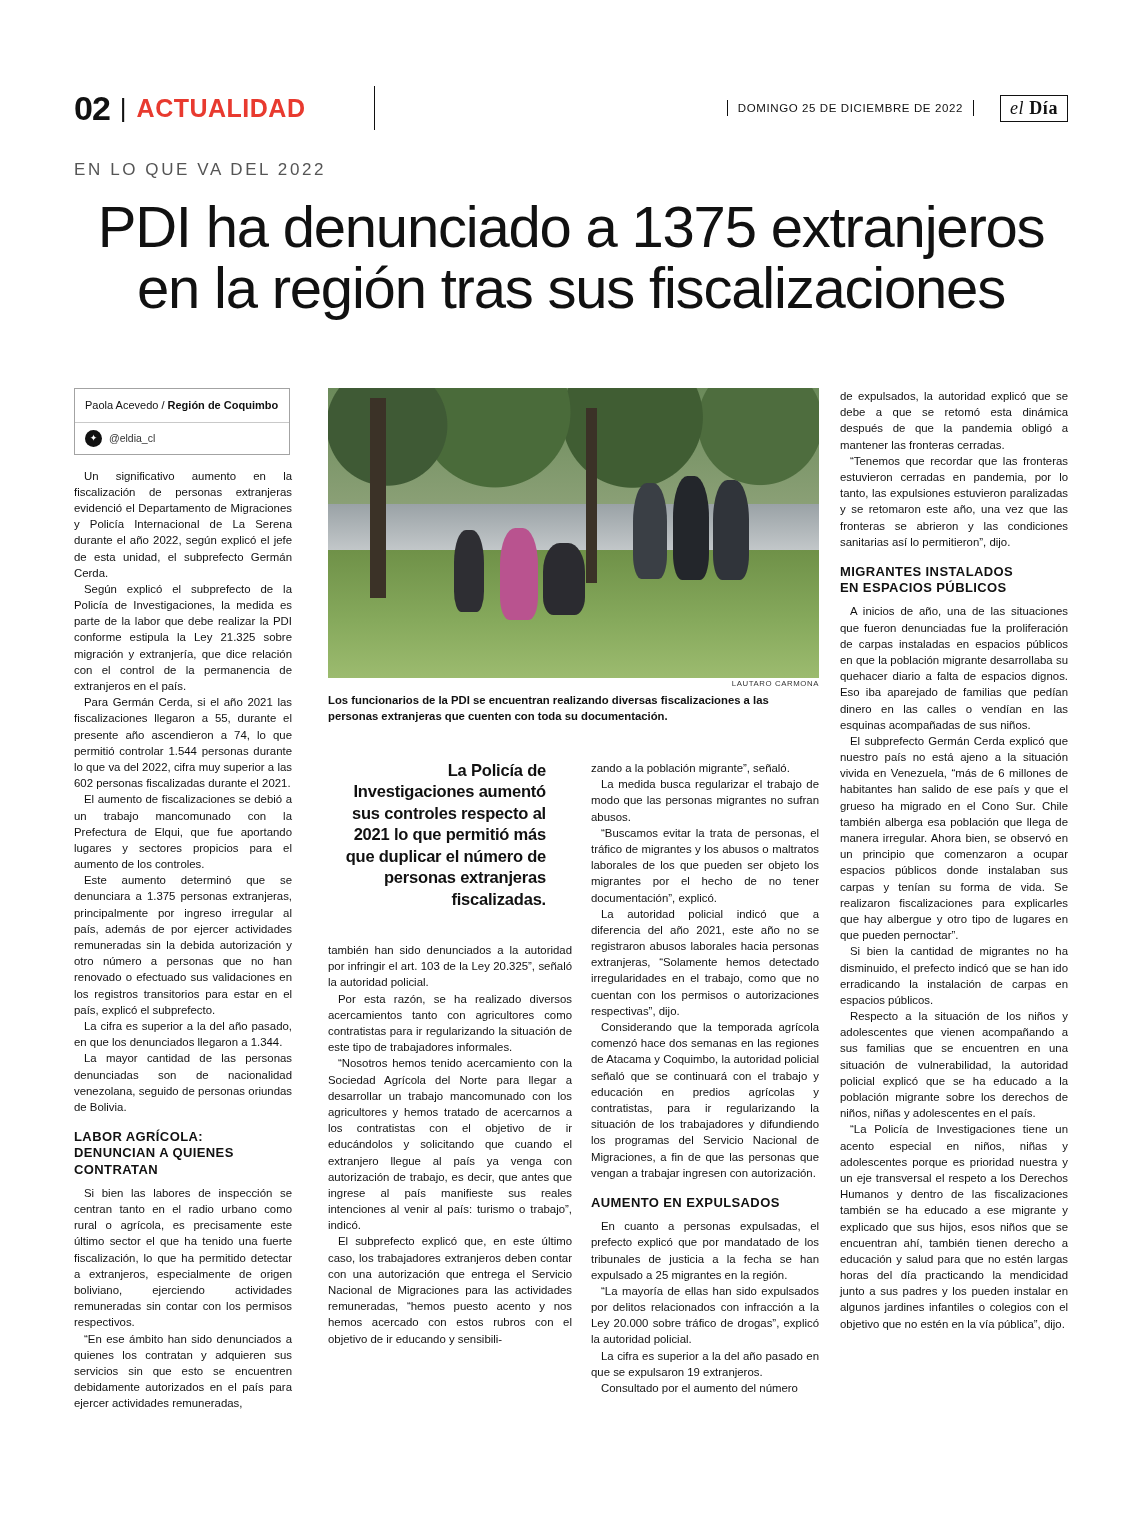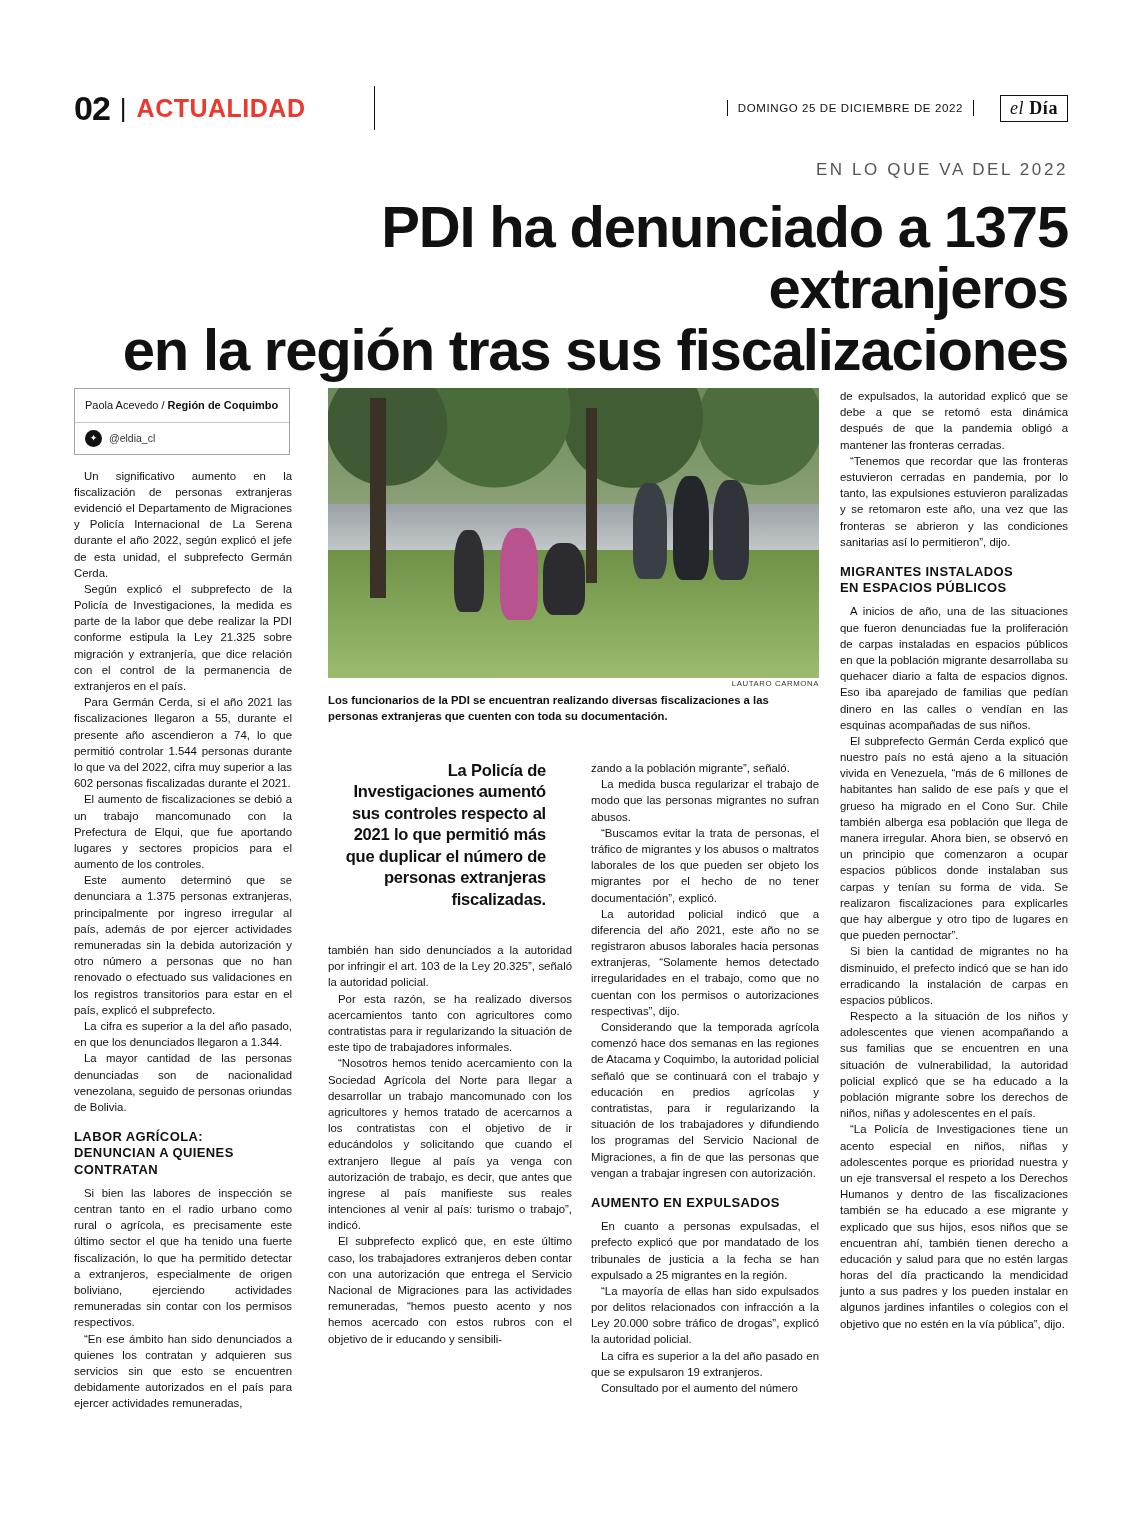--- a/index.html
+++ b/index.html
@@ -83,32 +83,32 @@
     line-height: 1;
     margin-left: 16px;
   }
   .logo-box b { font-style: normal; font-weight: bold; }
 
   
   .kicker {
     position: absolute;
     left: 74px; top: 160px;
     width: 994px;
-    text-align: right;
+    text-align: left;
     font-size: 17px;
     letter-spacing: 2.6px;
     color: #555;
   }
   .headline {
     position: absolute;
     left: 74px; top: 196px;
     width: 994px;
-    text-align: right;
+    text-align: center;
     font-size: 58px;
-    font-weight: bold;
+    font-weight: normal;
     line-height: 1.06;
     letter-spacing: -1.2px;
     color: #111;
   }
 
   
   .cols {
     position: absolute;
     left: 74px;
     top: 388px;

